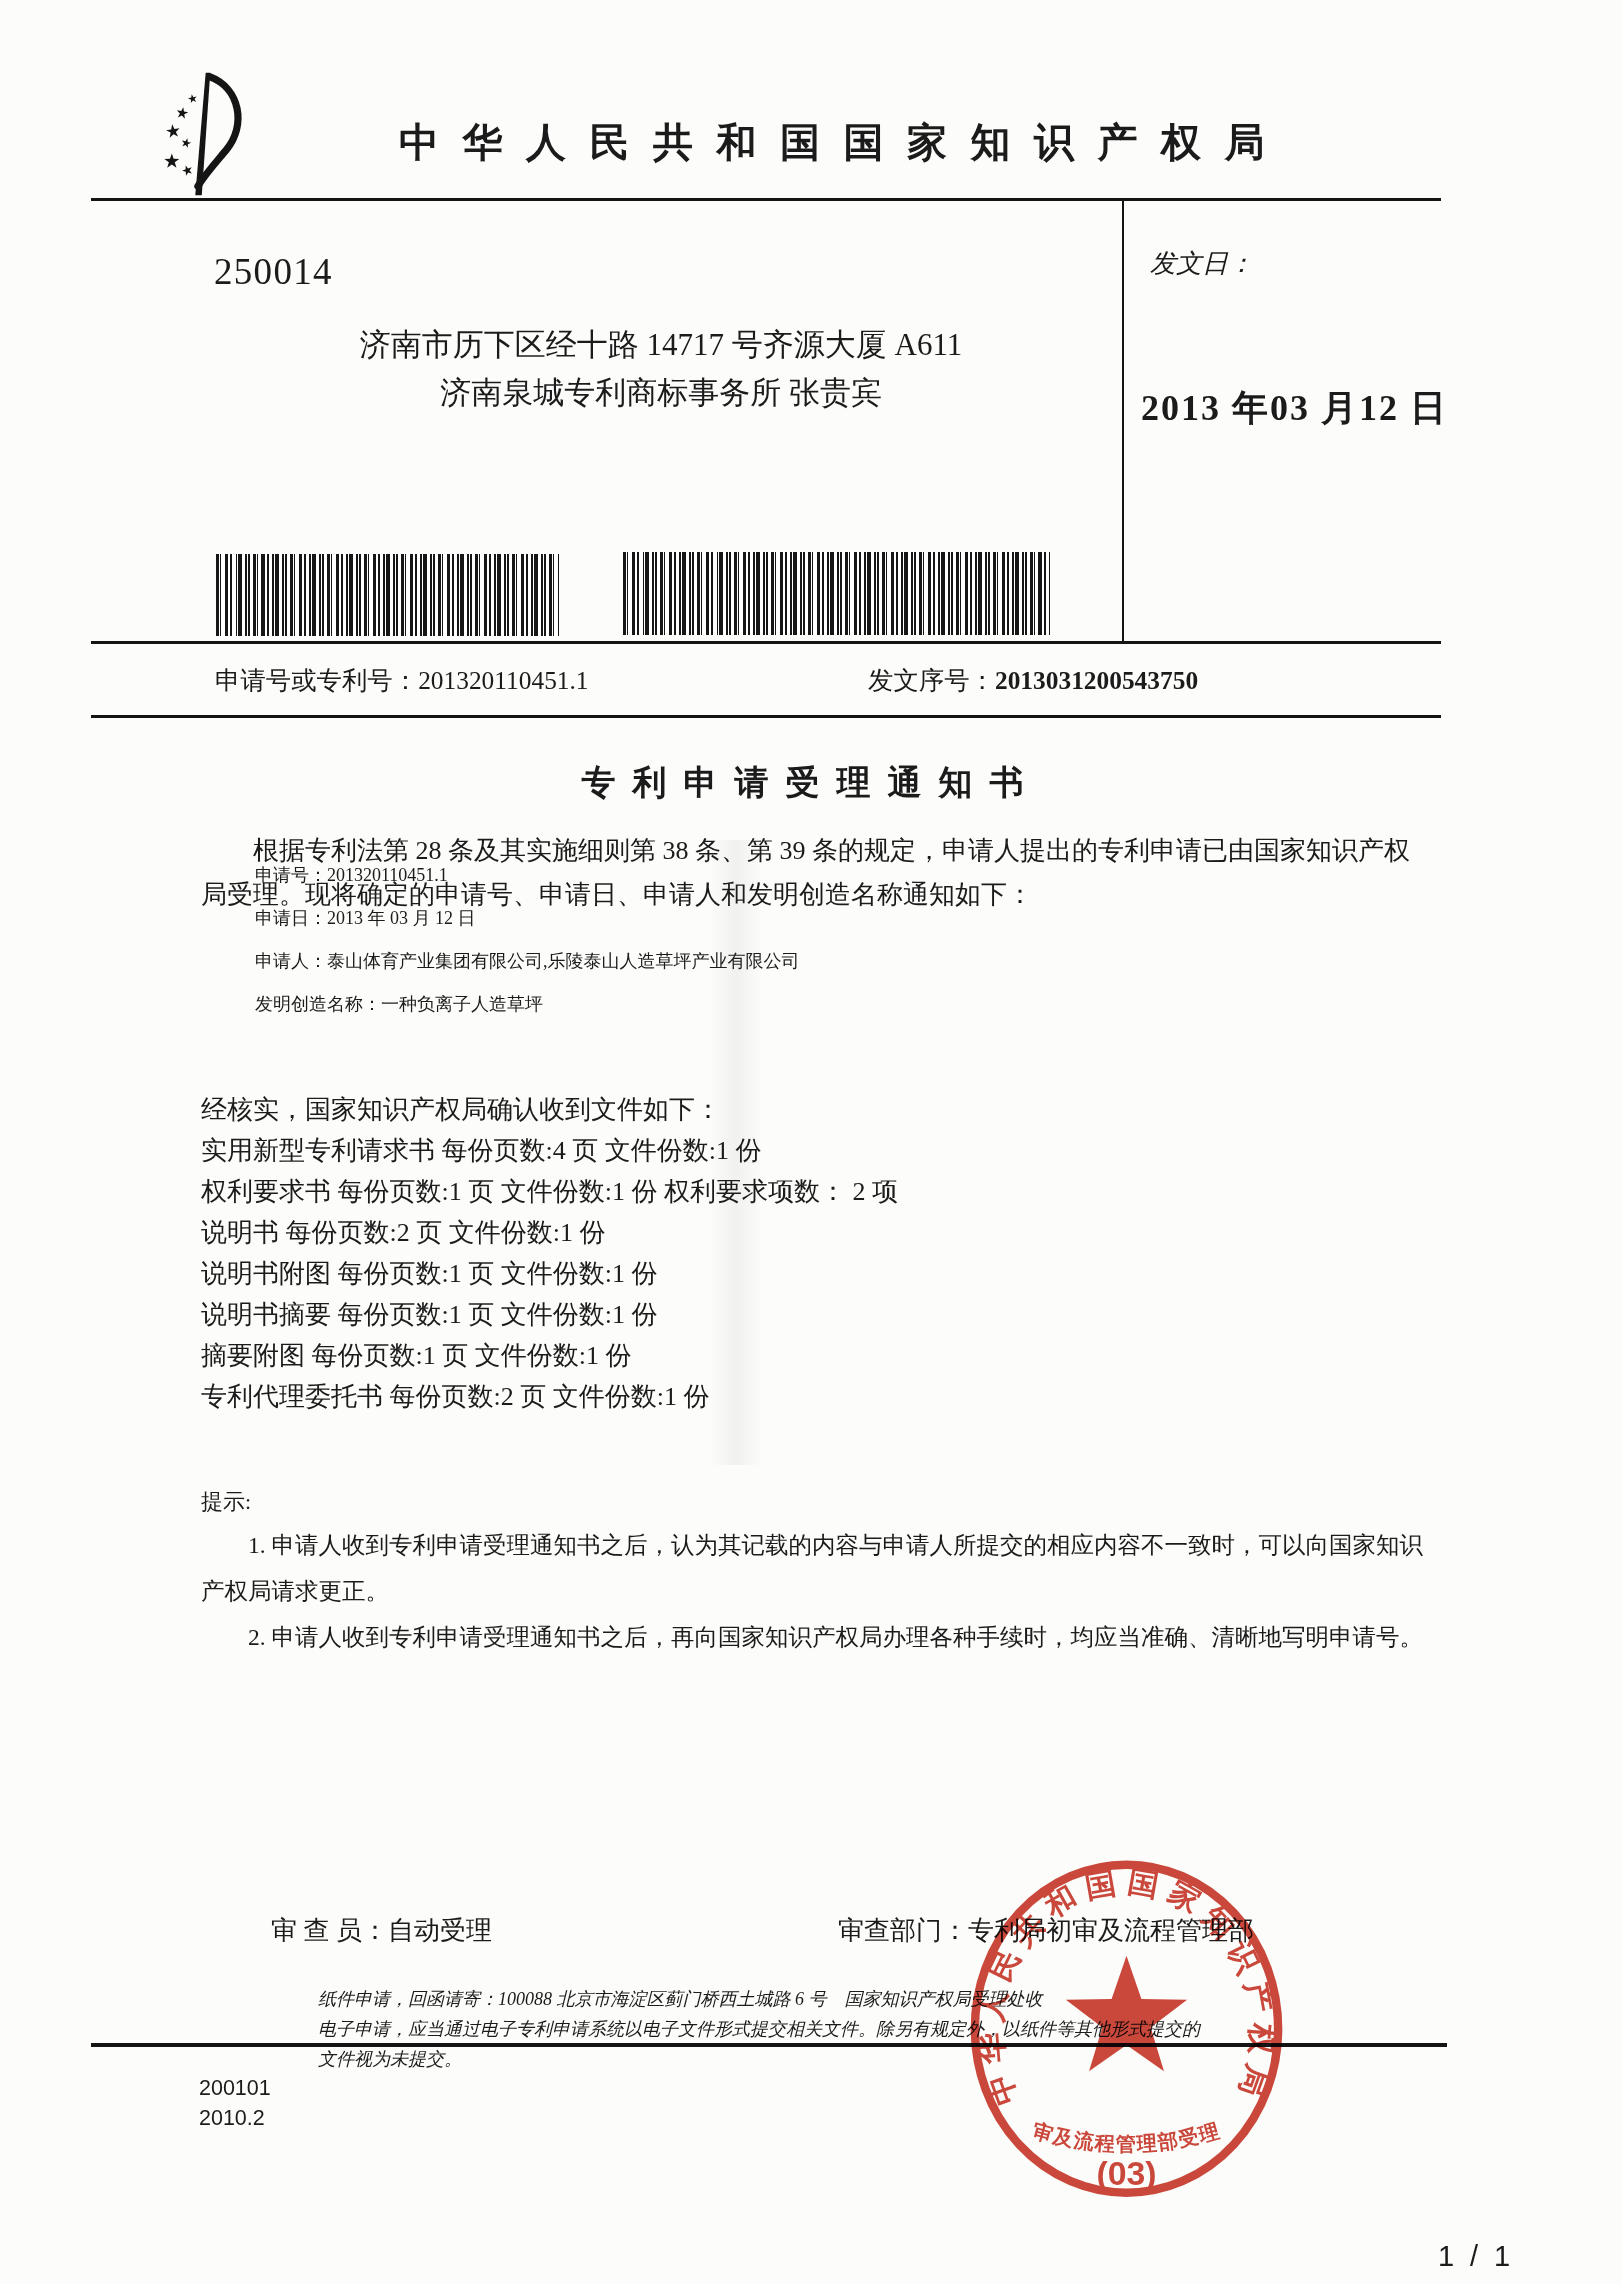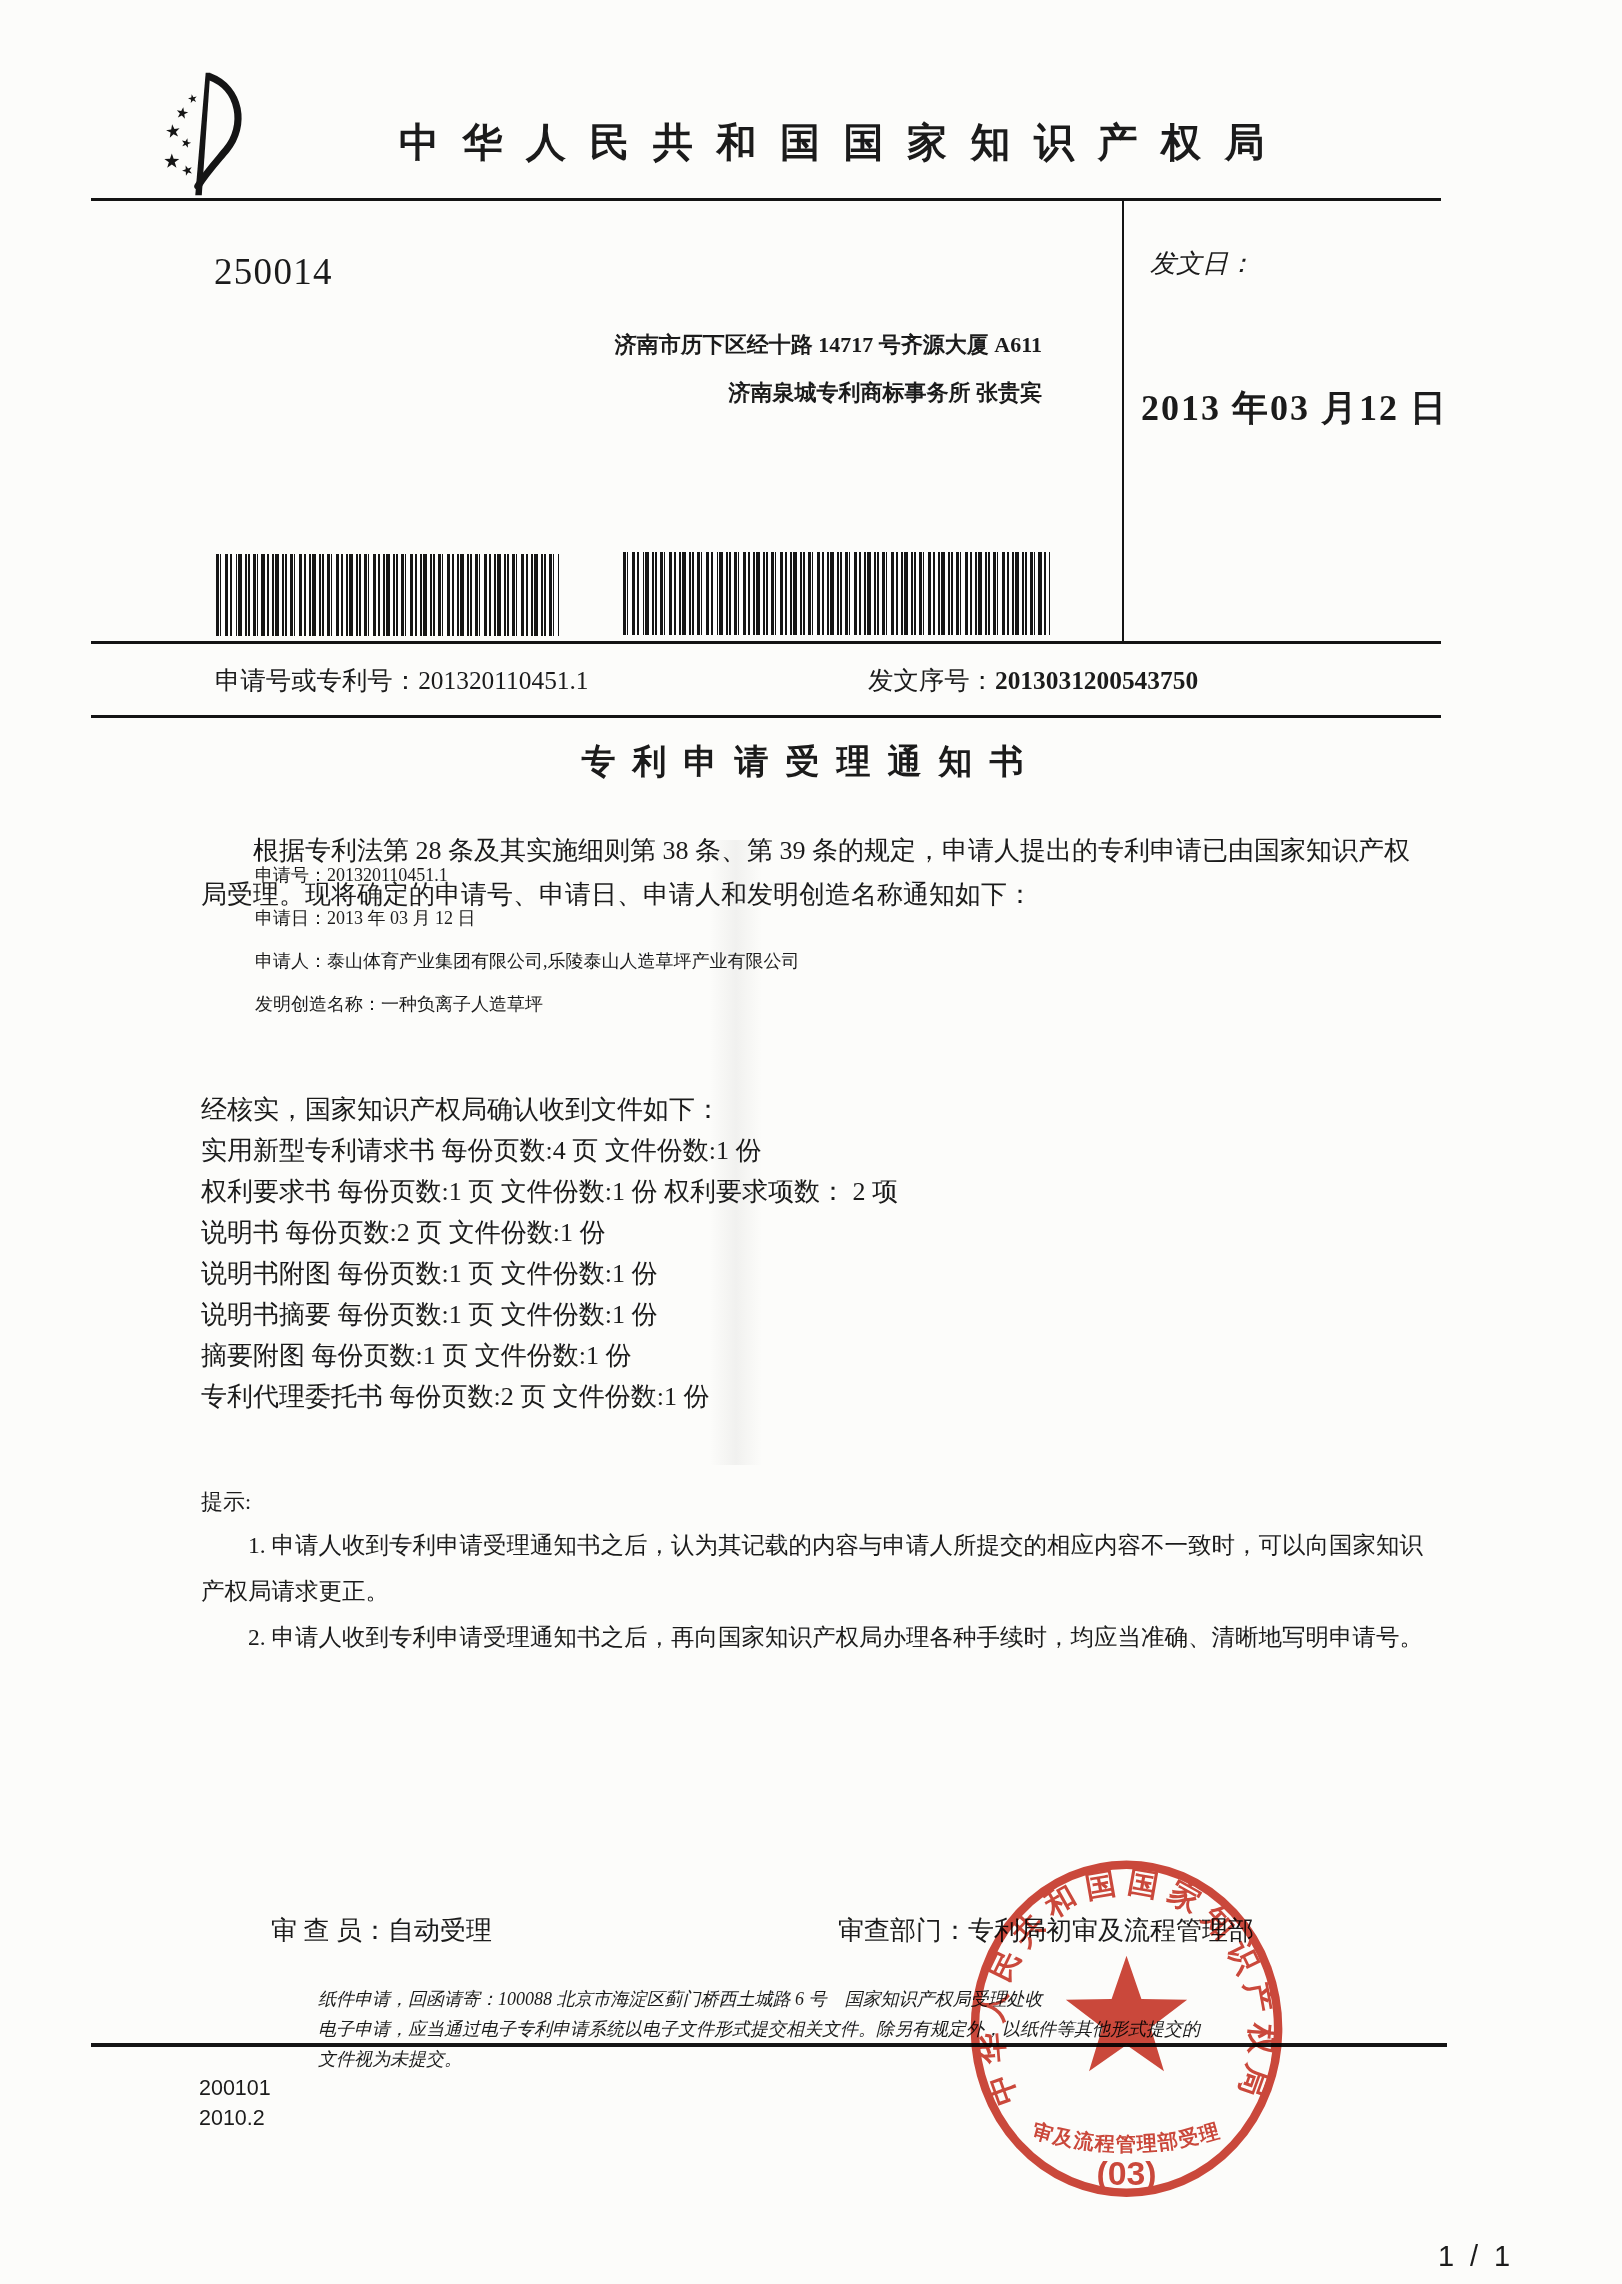--- a/index.html
+++ b/index.html
@@ -15,21 +15,21 @@
   .header-title{
     left:399px; top:115px; font-size:40px; font-weight:bold;
     letter-spacing:23.5px; white-space:nowrap;
   }
   .rule{background:#141414;}
   .rule-top{left:91px; top:198px; width:1350px; height:3.3px;}
   .vline{left:1122px; top:201px; width:2px; height:442px; background:#141414;}
 
   
   .code-250014{left:214px; top:250px; font-size:37px; font-weight:normal; letter-spacing:1.3px;}
-  .addr-block{left:280px; top:321px; width:762px; text-align:right; font-size:22px; line-height:48px;font-weight:bold;}
+  .addr-block{left:280px; top:321px; width:762px; text-align:center; font-size:31px; line-height:48px;}
   
   .issue-label{left:1150px; top:246px; font-size:26px;font-style:italic;}
   .issue-date{left:1141px; top:384px; font-size:36px; font-weight:bold; letter-spacing:2px; white-space:nowrap;}
 
   
   .barcode{
     top:554px; height:82px;
     background:repeating-linear-gradient(90deg,
       #161616 0 2.6px,  #ffffff 2.6px 3.9px,
       #161616 3.9px 5.2px, #ffffff 5.2px 8.5px,
@@ -46,21 +46,21 @@
   .rule-mid1{left:91px; top:641px; width:1350px; height:2.6px;}
   .ref-row{top:664px; font-size:25.4px; white-space:nowrap;}
   .ref-app{left:215px;}
   .ref-serial{left:868px;}
   .ref-serial .val{font-weight:bold;}
   .rule-mid2{left:91px; top:715px; width:1350px; height:2.6px;}
 
   
   .doc-title{
     left:50%; transform:translateX(-50%);
-    top:739px; font-size:34px; font-weight:bold; letter-spacing:17px; white-space:nowrap;
+    top:760px; font-size:34px; font-weight:bold; letter-spacing:17px; white-space:nowrap;
   }
   .para{left:201px; top:829px; width:1227px; font-size:26px; line-height:44px; text-indent:2em; margin:0;}
   .details{left:255px; top:854px; font-size:18px; line-height:43px;}
   .received{left:201px; top:1089px; font-size:26px; line-height:41px;}
 
   
   .tips-label{left:201px; top:1487px; font-size:22px;}
   .tips-items{left:201px; top:1522px; width:1238px; font-size:23.5px; line-height:46px;}
   .tips-items p{margin:0; text-indent:2em;}
 

